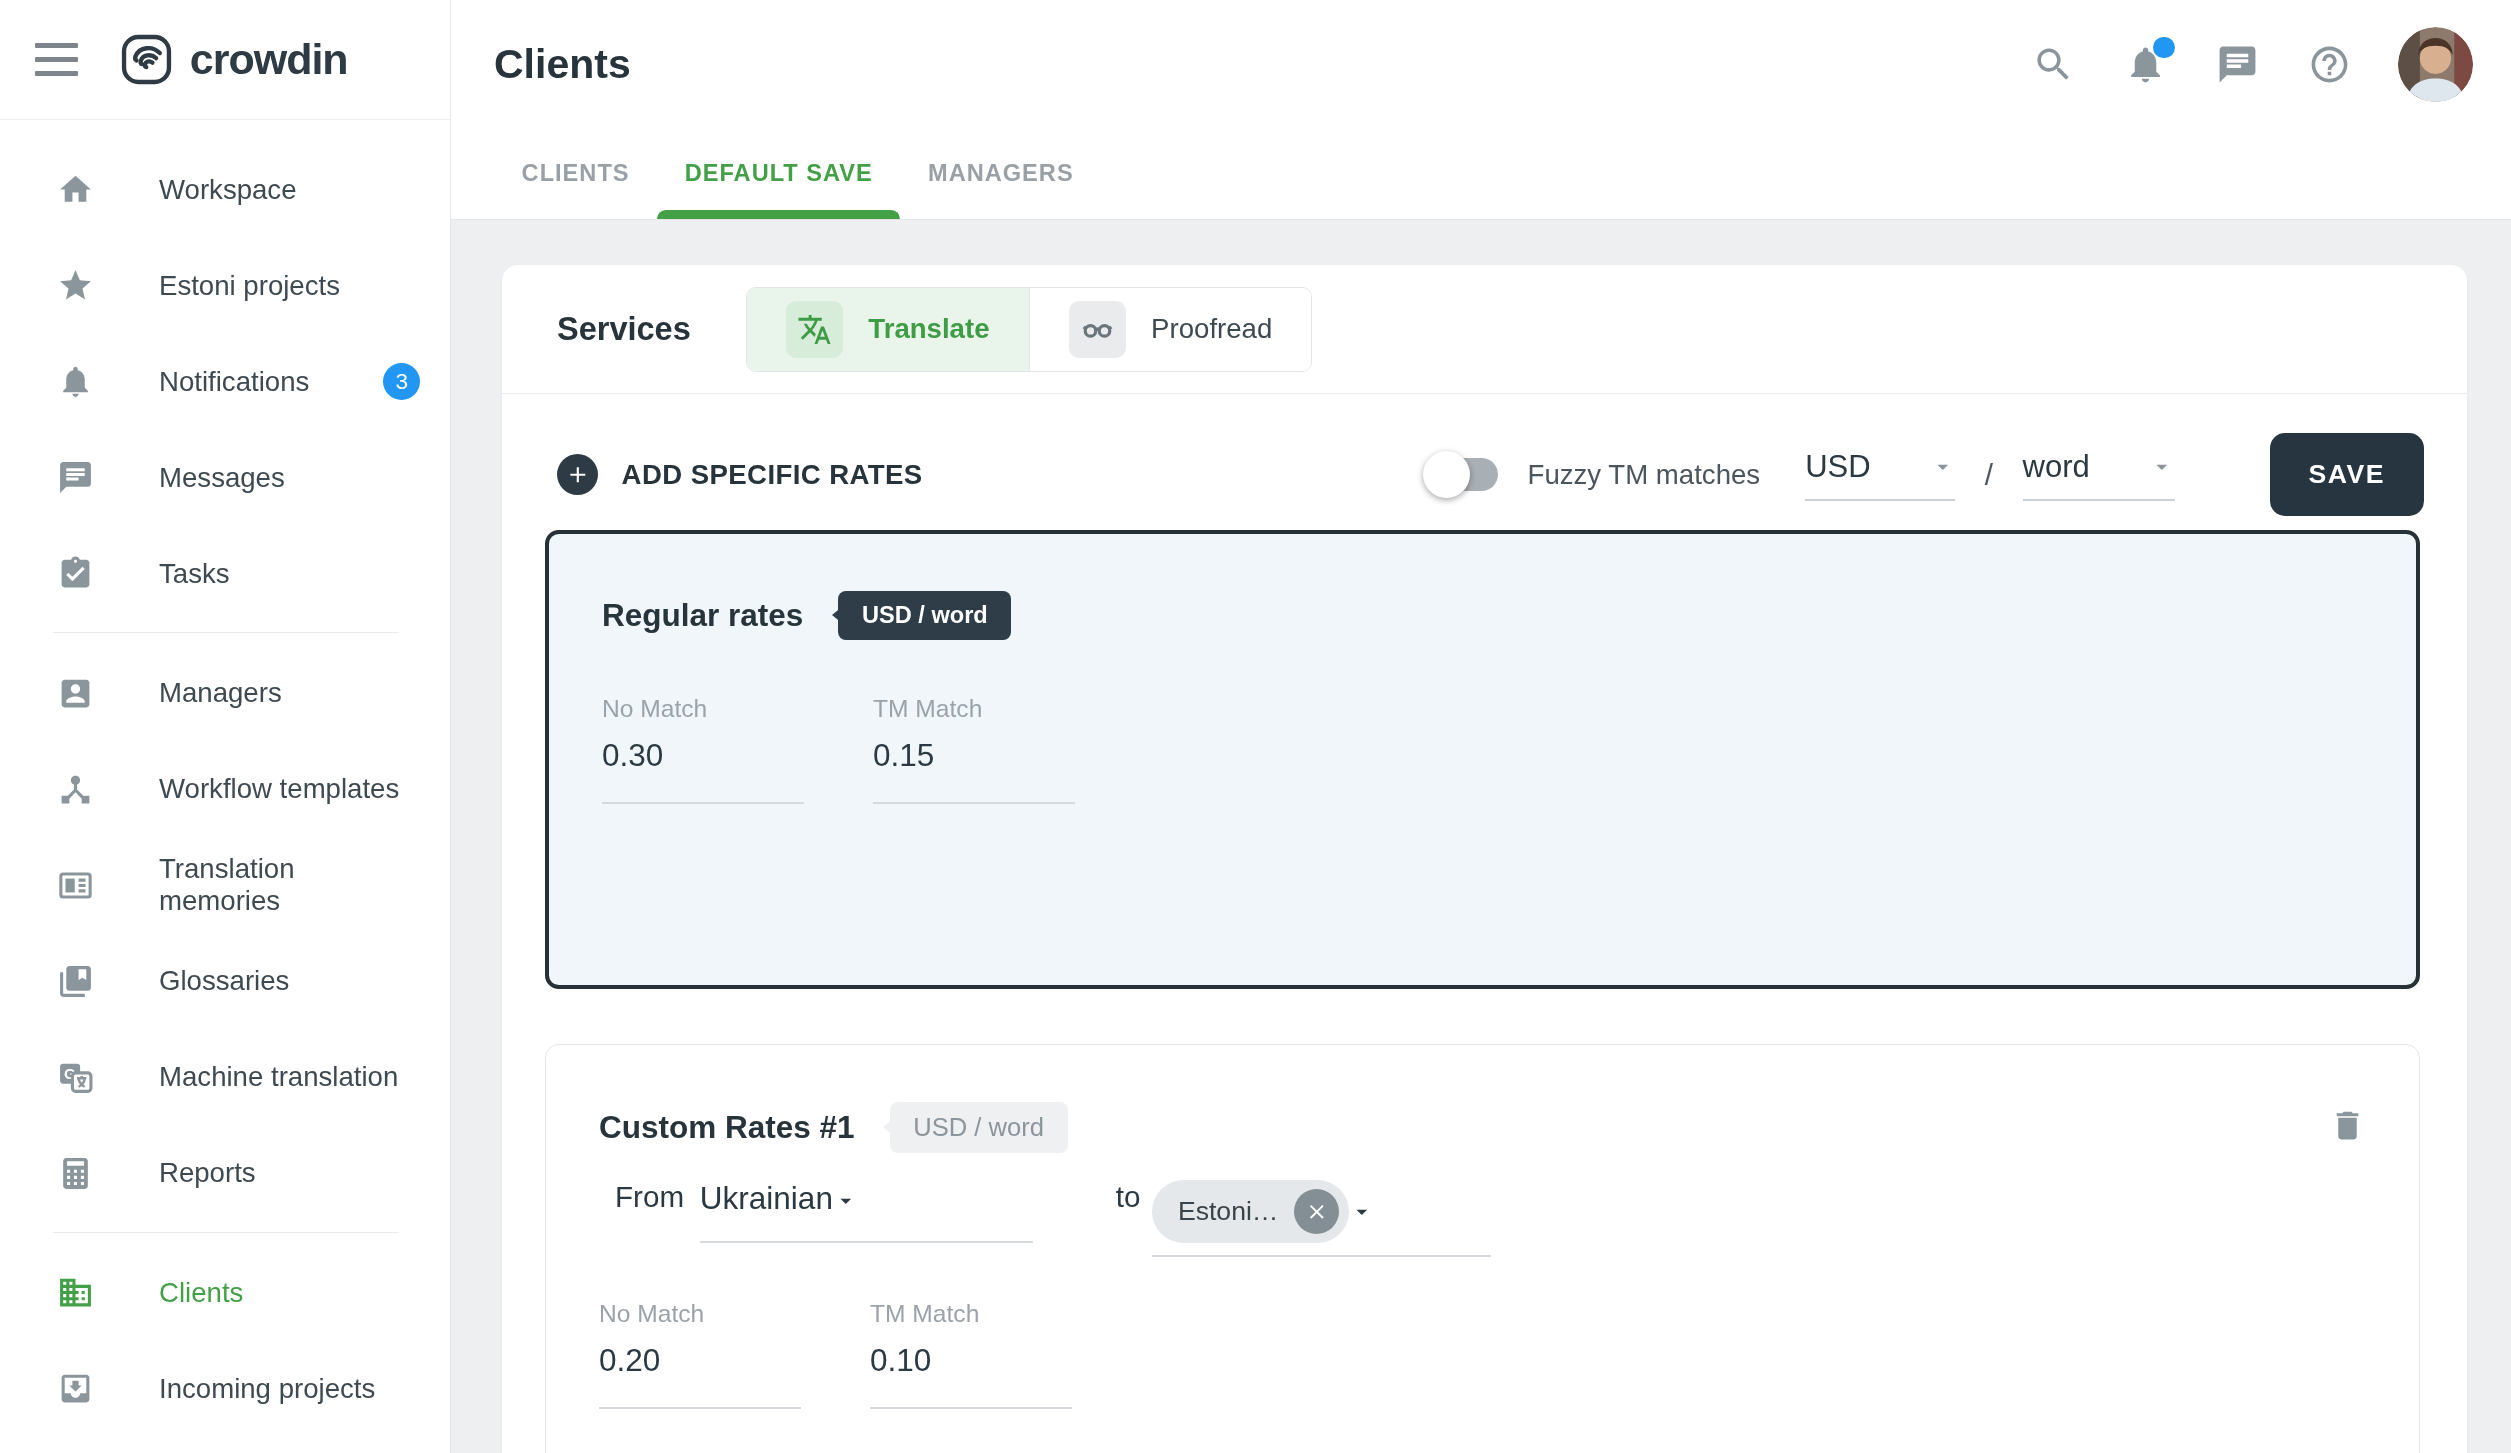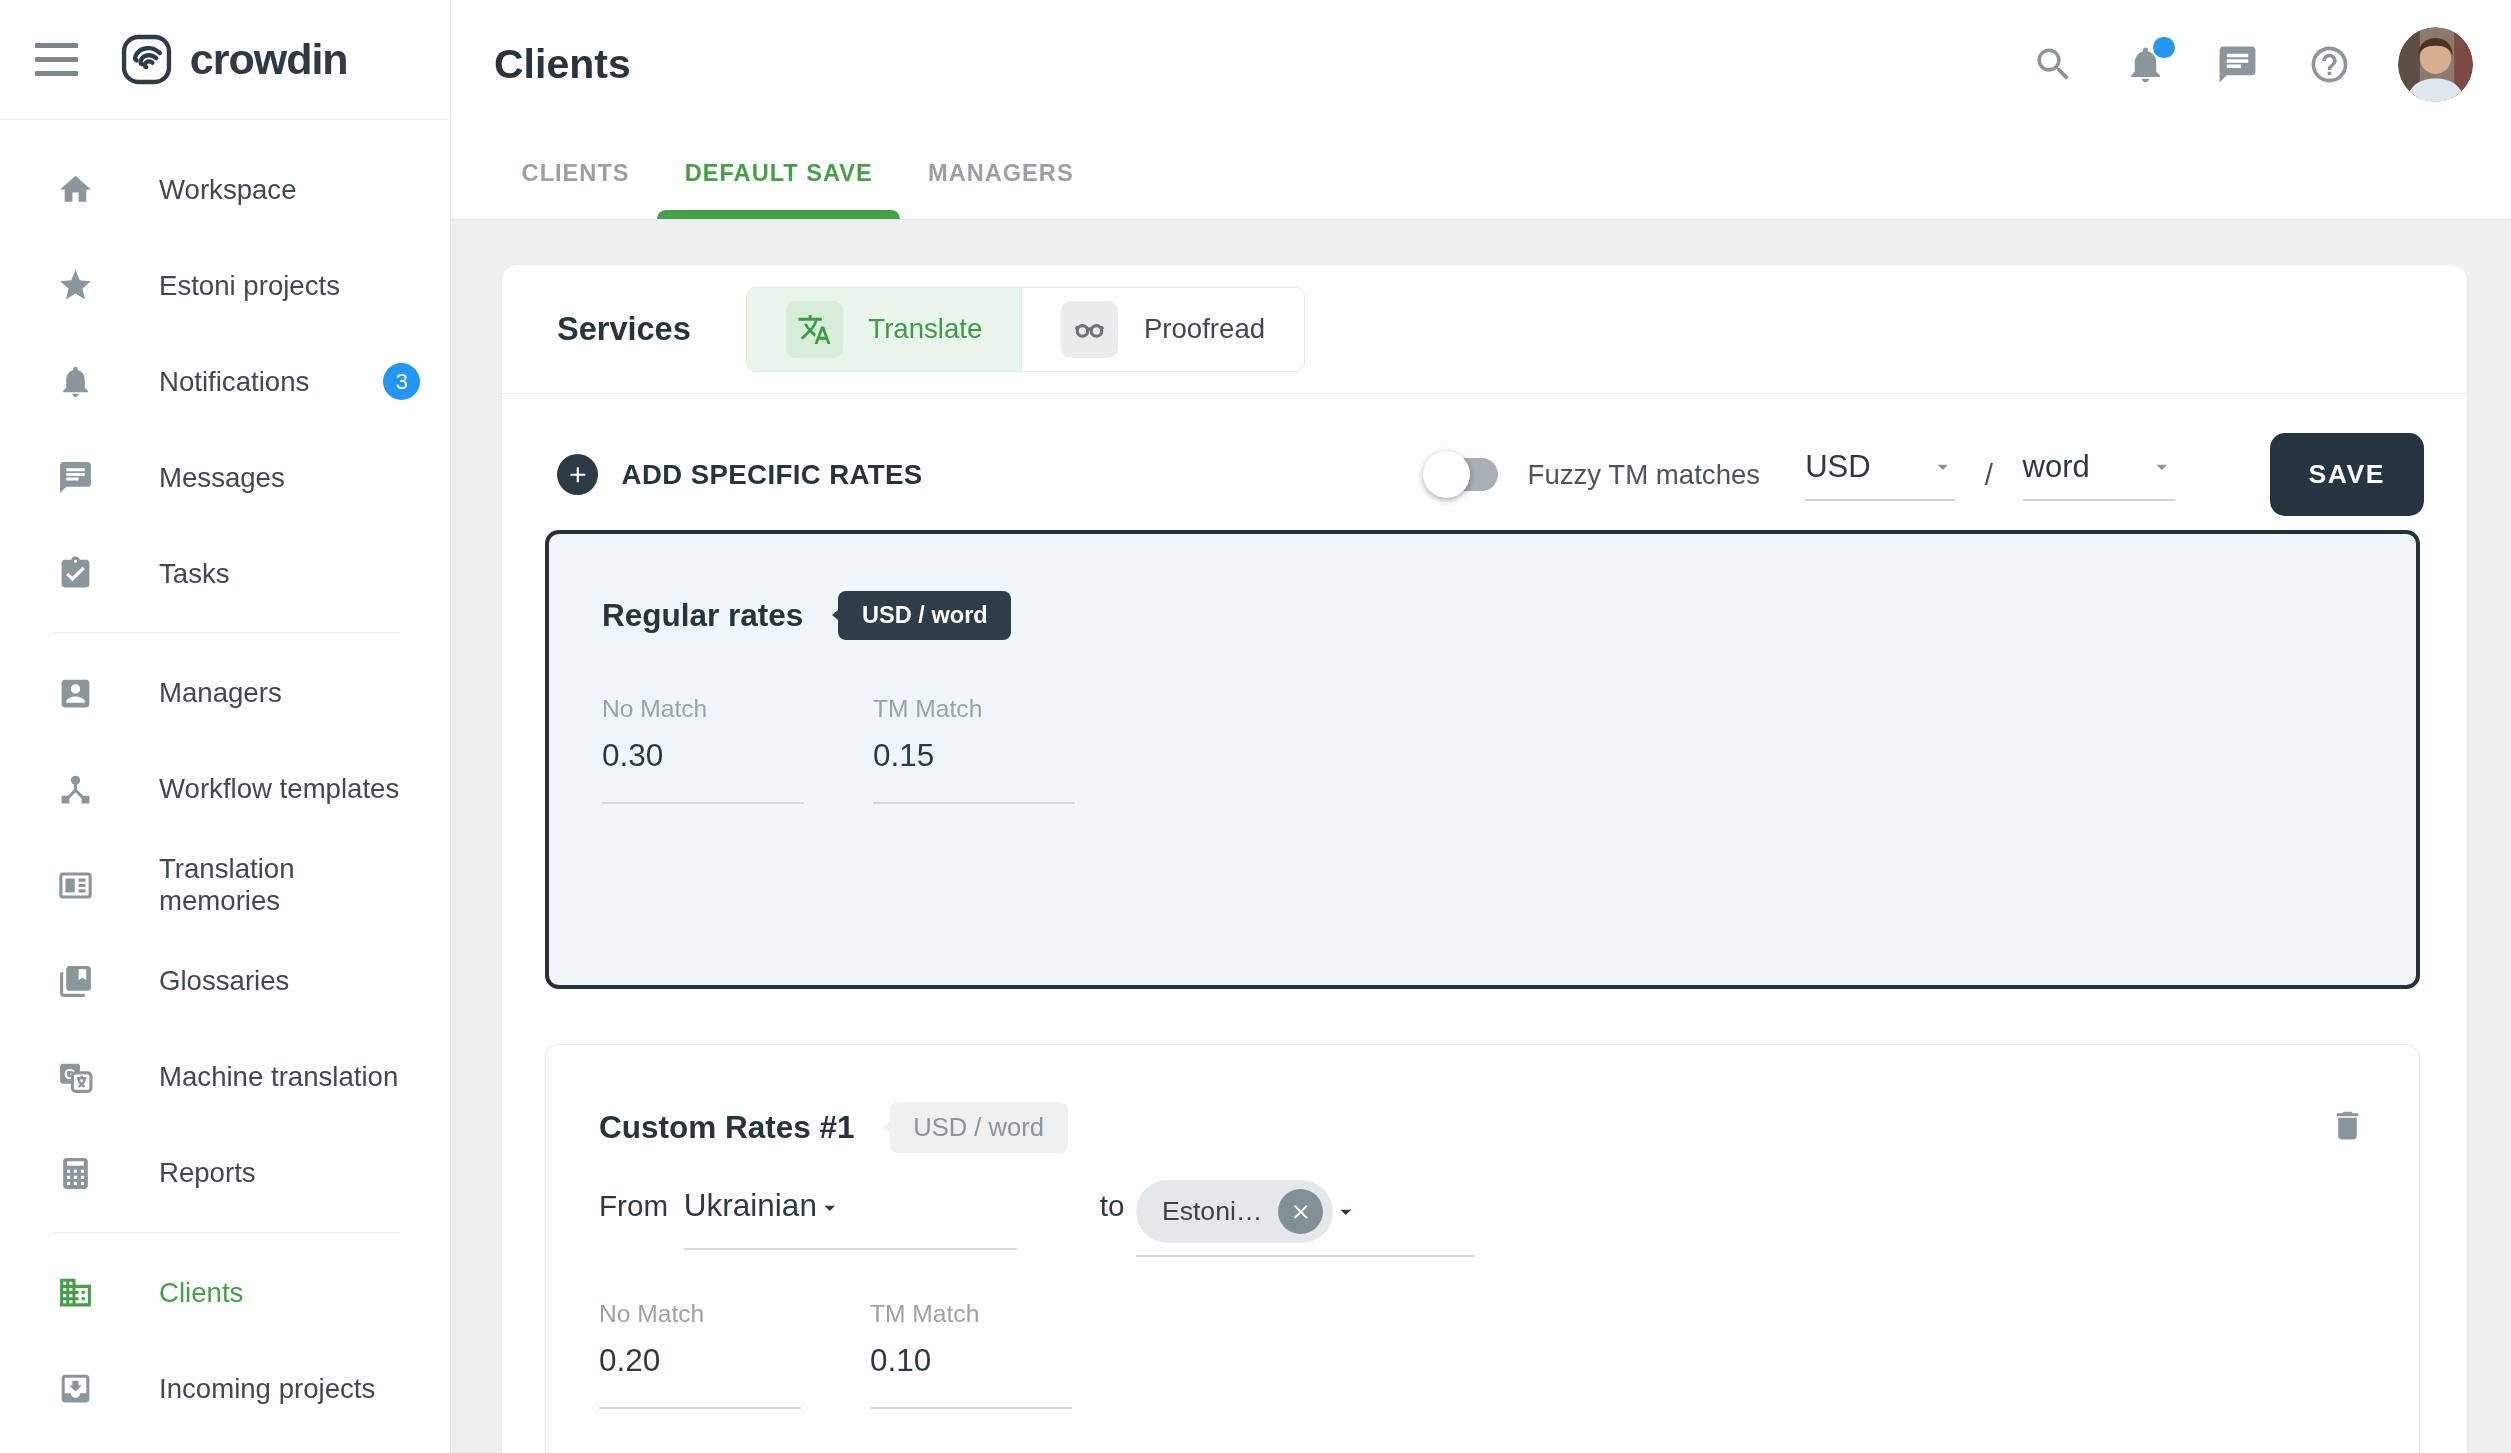--- a/index.html
+++ b/index.html
@@ -43,21 +43,21 @@
   .tab.active::after { content:""; position:absolute; left:0; right:0; bottom:0; height:8.9px; background:#43a047; border-radius:8.9px 8.9px 0 0; }
 
   .content { flex:1; padding:45px 0 0 51px; overflow:hidden; }
   .card { width:1965px; background:#fff; border-radius:15.8px; box-shadow:0 1px 3px rgba(0,0,0,.05); padding-bottom:59px; }
 
   
   .services-row { display:flex; align-items:center; padding:21.7px 55px; border-bottom:1px solid #eaecee; }
   .services-title { font-size:32.5px; font-weight:700; color:#28343c; }
   .segmented { display:flex; margin-left:55px; border:1px solid #e2e5e7; border-radius:9.9px; overflow:hidden; background:#fff; }
   .seg-btn { display:flex; align-items:center; gap:25.6px; padding:0 39px; height:83px; font-size:27.6px; color:#3e4a52; cursor:pointer; background:#fff; }
-  .seg-btn.active { background:#e9f4ea; color:#3f9c46; font-weight:400; border-right:1px solid #e2e5e7; }
+  .seg-btn.active { background:#e9f4ea; color:#3f9c46; font-weight:700; border-right:1px solid #e2e5e7; }
   .seg-chip { width:57px; height:57px; border-radius:9.9px; display:flex; align-items:center; justify-content:center; }
   .seg-btn.active .seg-chip { background:#d7ecd9; color:#3f9c46; }
   .seg-btn:not(.active) .seg-chip { background:#e9ebed; color:#6b757c; }
   .seg-chip svg { width:35px; height:35px; }
 
   
   .controls-row { display:flex; align-items:center; padding:39px 43px 0 55px; }
   .add-btn { display:flex; align-items:center; gap:23.6px; font-size:27.6px; font-weight:700; color:#28343c; letter-spacing:0.4px; cursor:pointer; }
   .plus-circle { width:41px; height:41px; border-radius:50%; background:#2e3b44; color:#fff; display:flex; align-items:center; justify-content:center; }
   .plus-circle svg { width:25.6px; height:25.6px; }
@@ -88,21 +88,21 @@
   .fields-row { display:flex; gap:69px; margin-top:55px; }
   .field { width:202px; }
   .field-label { font-size:24.6px; color:#9aa3aa; margin-bottom:13.8px; }
   .field-value { font-size:31.5px; color:#2b3a42; padding-bottom:28px; border-bottom:2px solid #d6dade; cursor:text; }
 
   .custom-card { margin:55px 47px 0 43px; background:#fff; border:1px solid #e2e5e7; border-radius:13.8px; padding:57px 53px; height:512px; }
   .custom-card .panel-title-row { align-items:center; }
   .trash-btn { margin-left:auto; color:#8b959c; cursor:pointer; }
   .trash-btn svg { width:37px; height:37px; }
 
-  .lang-row { display:flex; align-items:center; margin-top:27.6px; }
+  .lang-row { display:flex; align-items:flex-start; margin-top:27.6px;margin-left:16px; }
   .lang-label { font-size:29.6px; color:#2b3a42; padding-bottom:25.6px; }
   .lang-select { display:flex; align-items:flex-end; border-bottom:2px solid #d6dade; cursor:pointer; }
   .from-select { width:333px; margin-left:15.8px; padding-bottom:23.6px; }
   .from-select .sel-value { font-size:31.5px; color:#2b3a42; }
   .to-select { width:339px; margin-left:11.8px; padding-bottom:11.8px; align-items:center; }
   .to-label { margin-left:83px; }
   .chip { background:#e5e8ea; border-radius:39px; height:63px; display:flex; align-items:center; gap:15.8px; padding:0 9.9px 0 25.6px; font-size:26.6px; color:#39434b; }
   .chip-x { width:45px; height:45px; border-radius:50%; background:#848e95; color:#fff; display:flex; align-items:center; justify-content:center; cursor:pointer; }
   .chip-x svg { width:23.6px; height:23.6px; }
   .custom-card .fields-row { margin-top:43px; }

